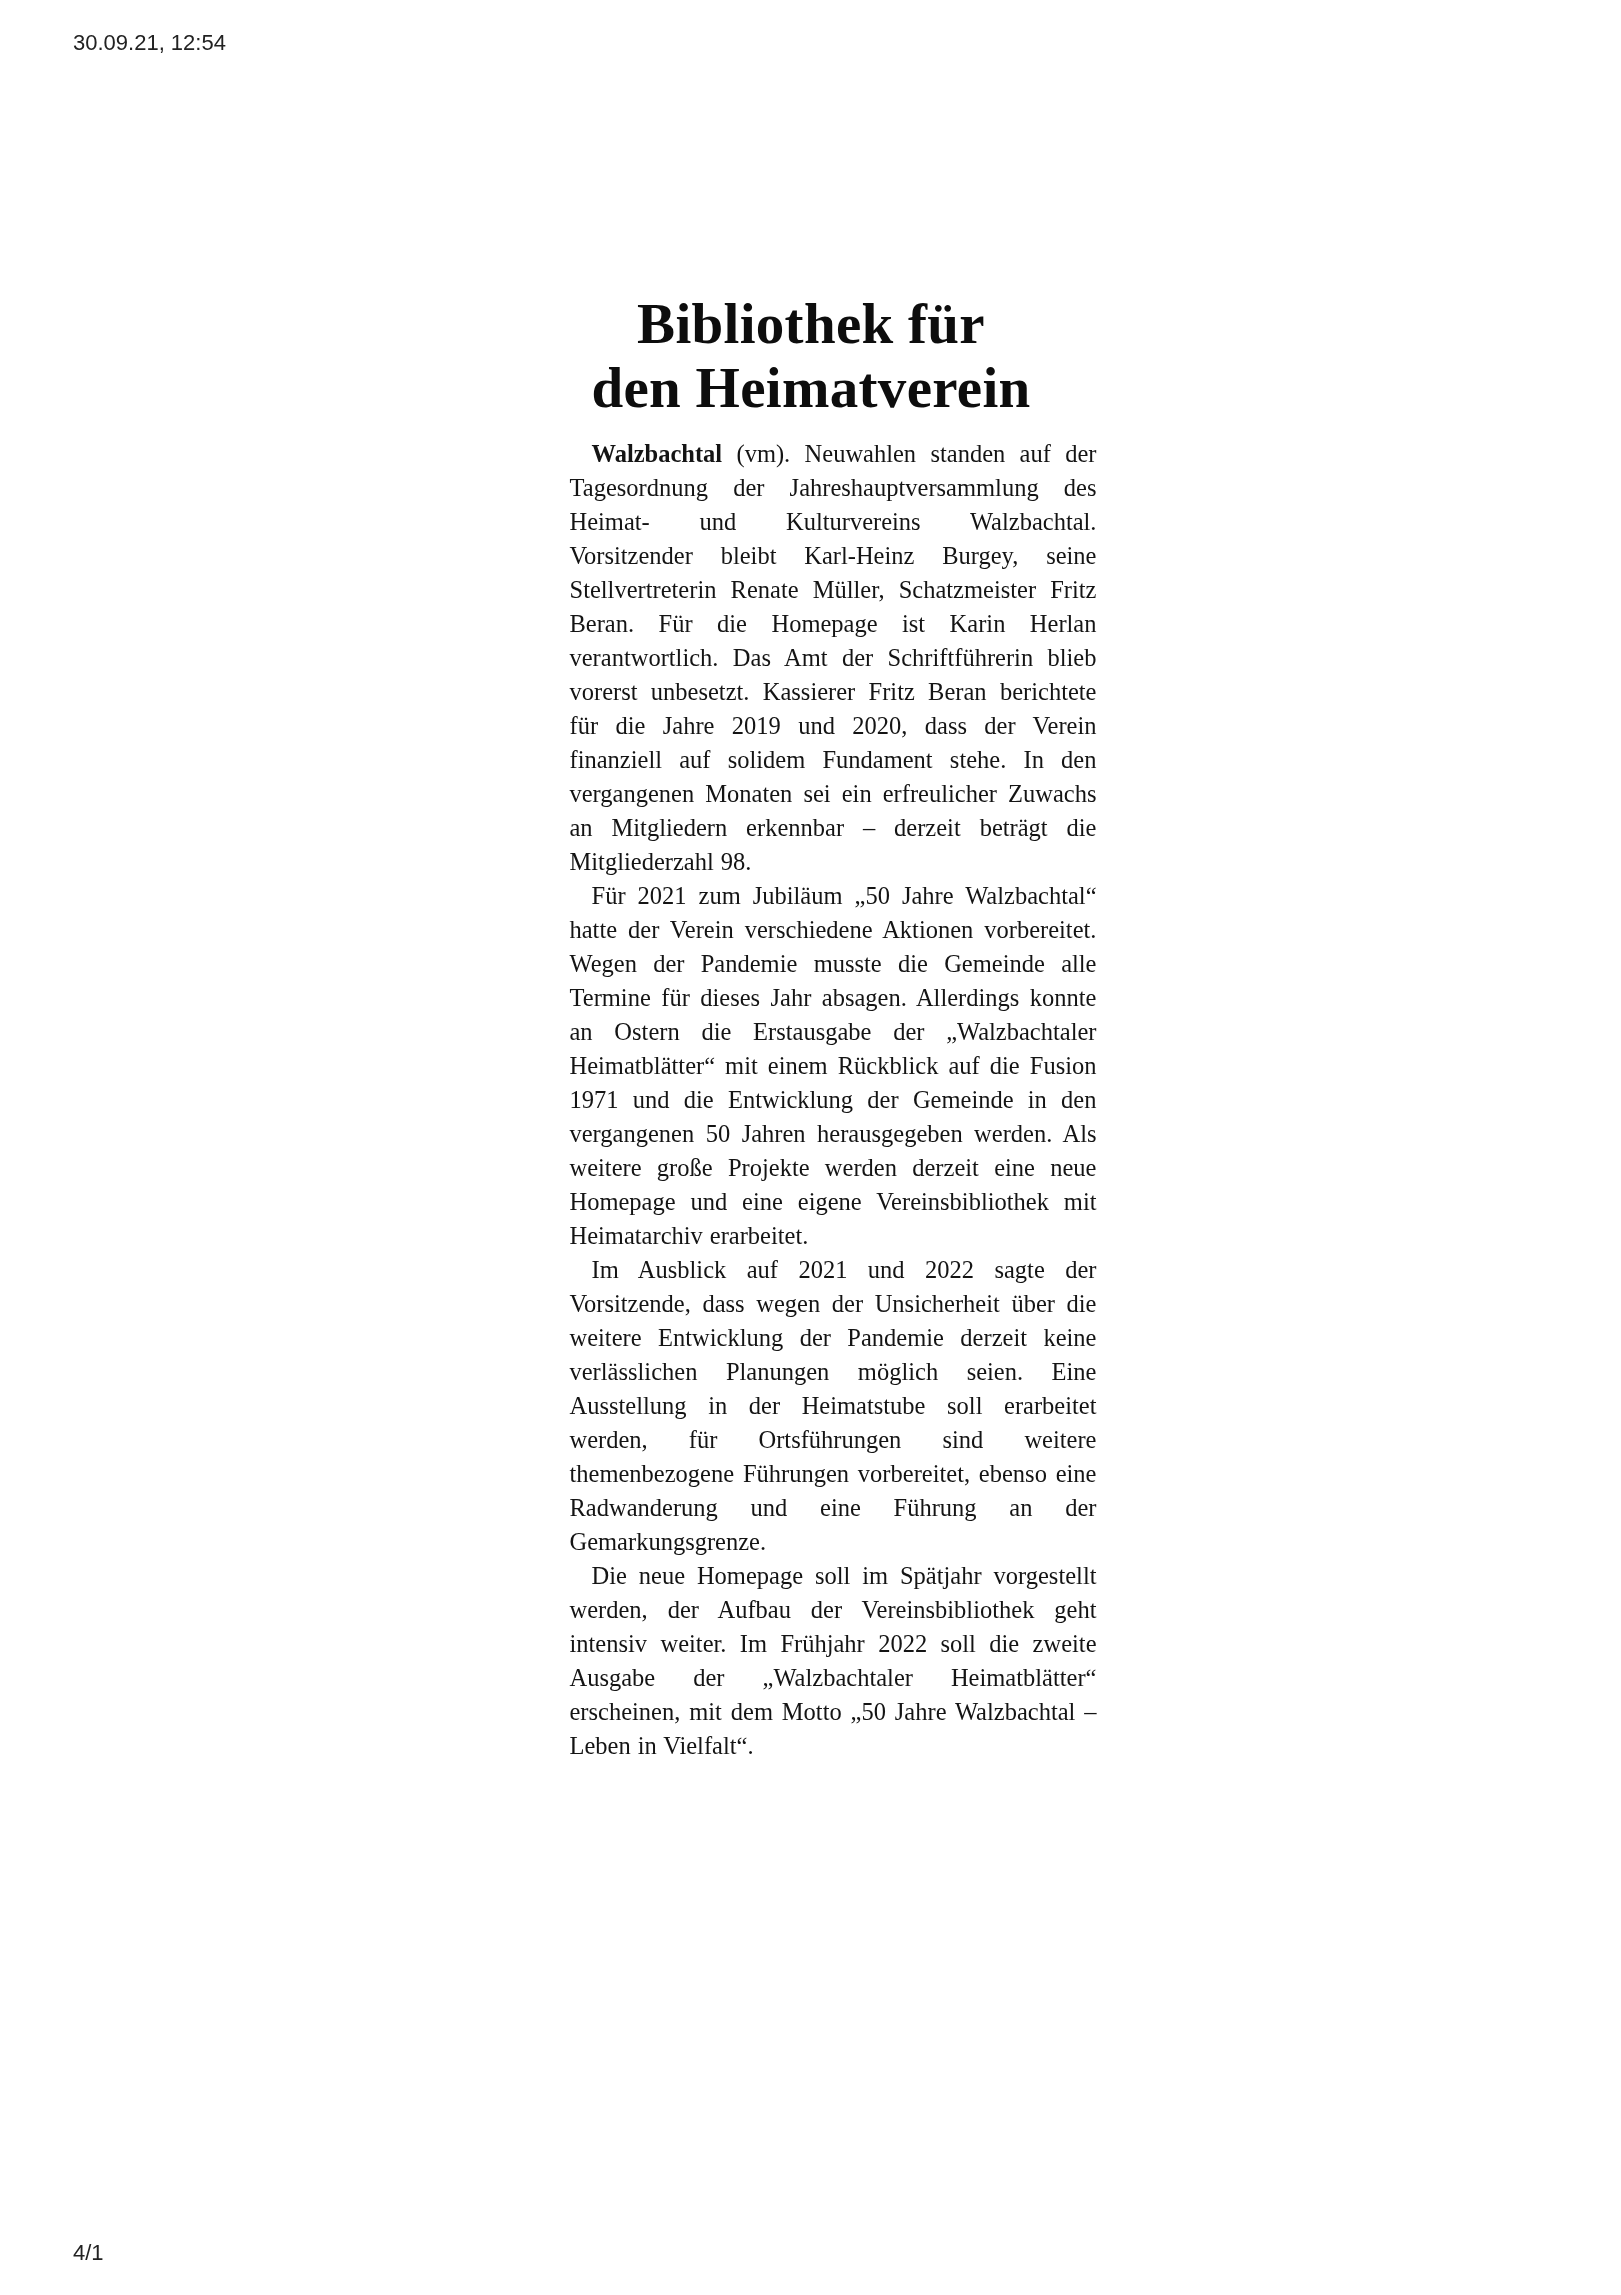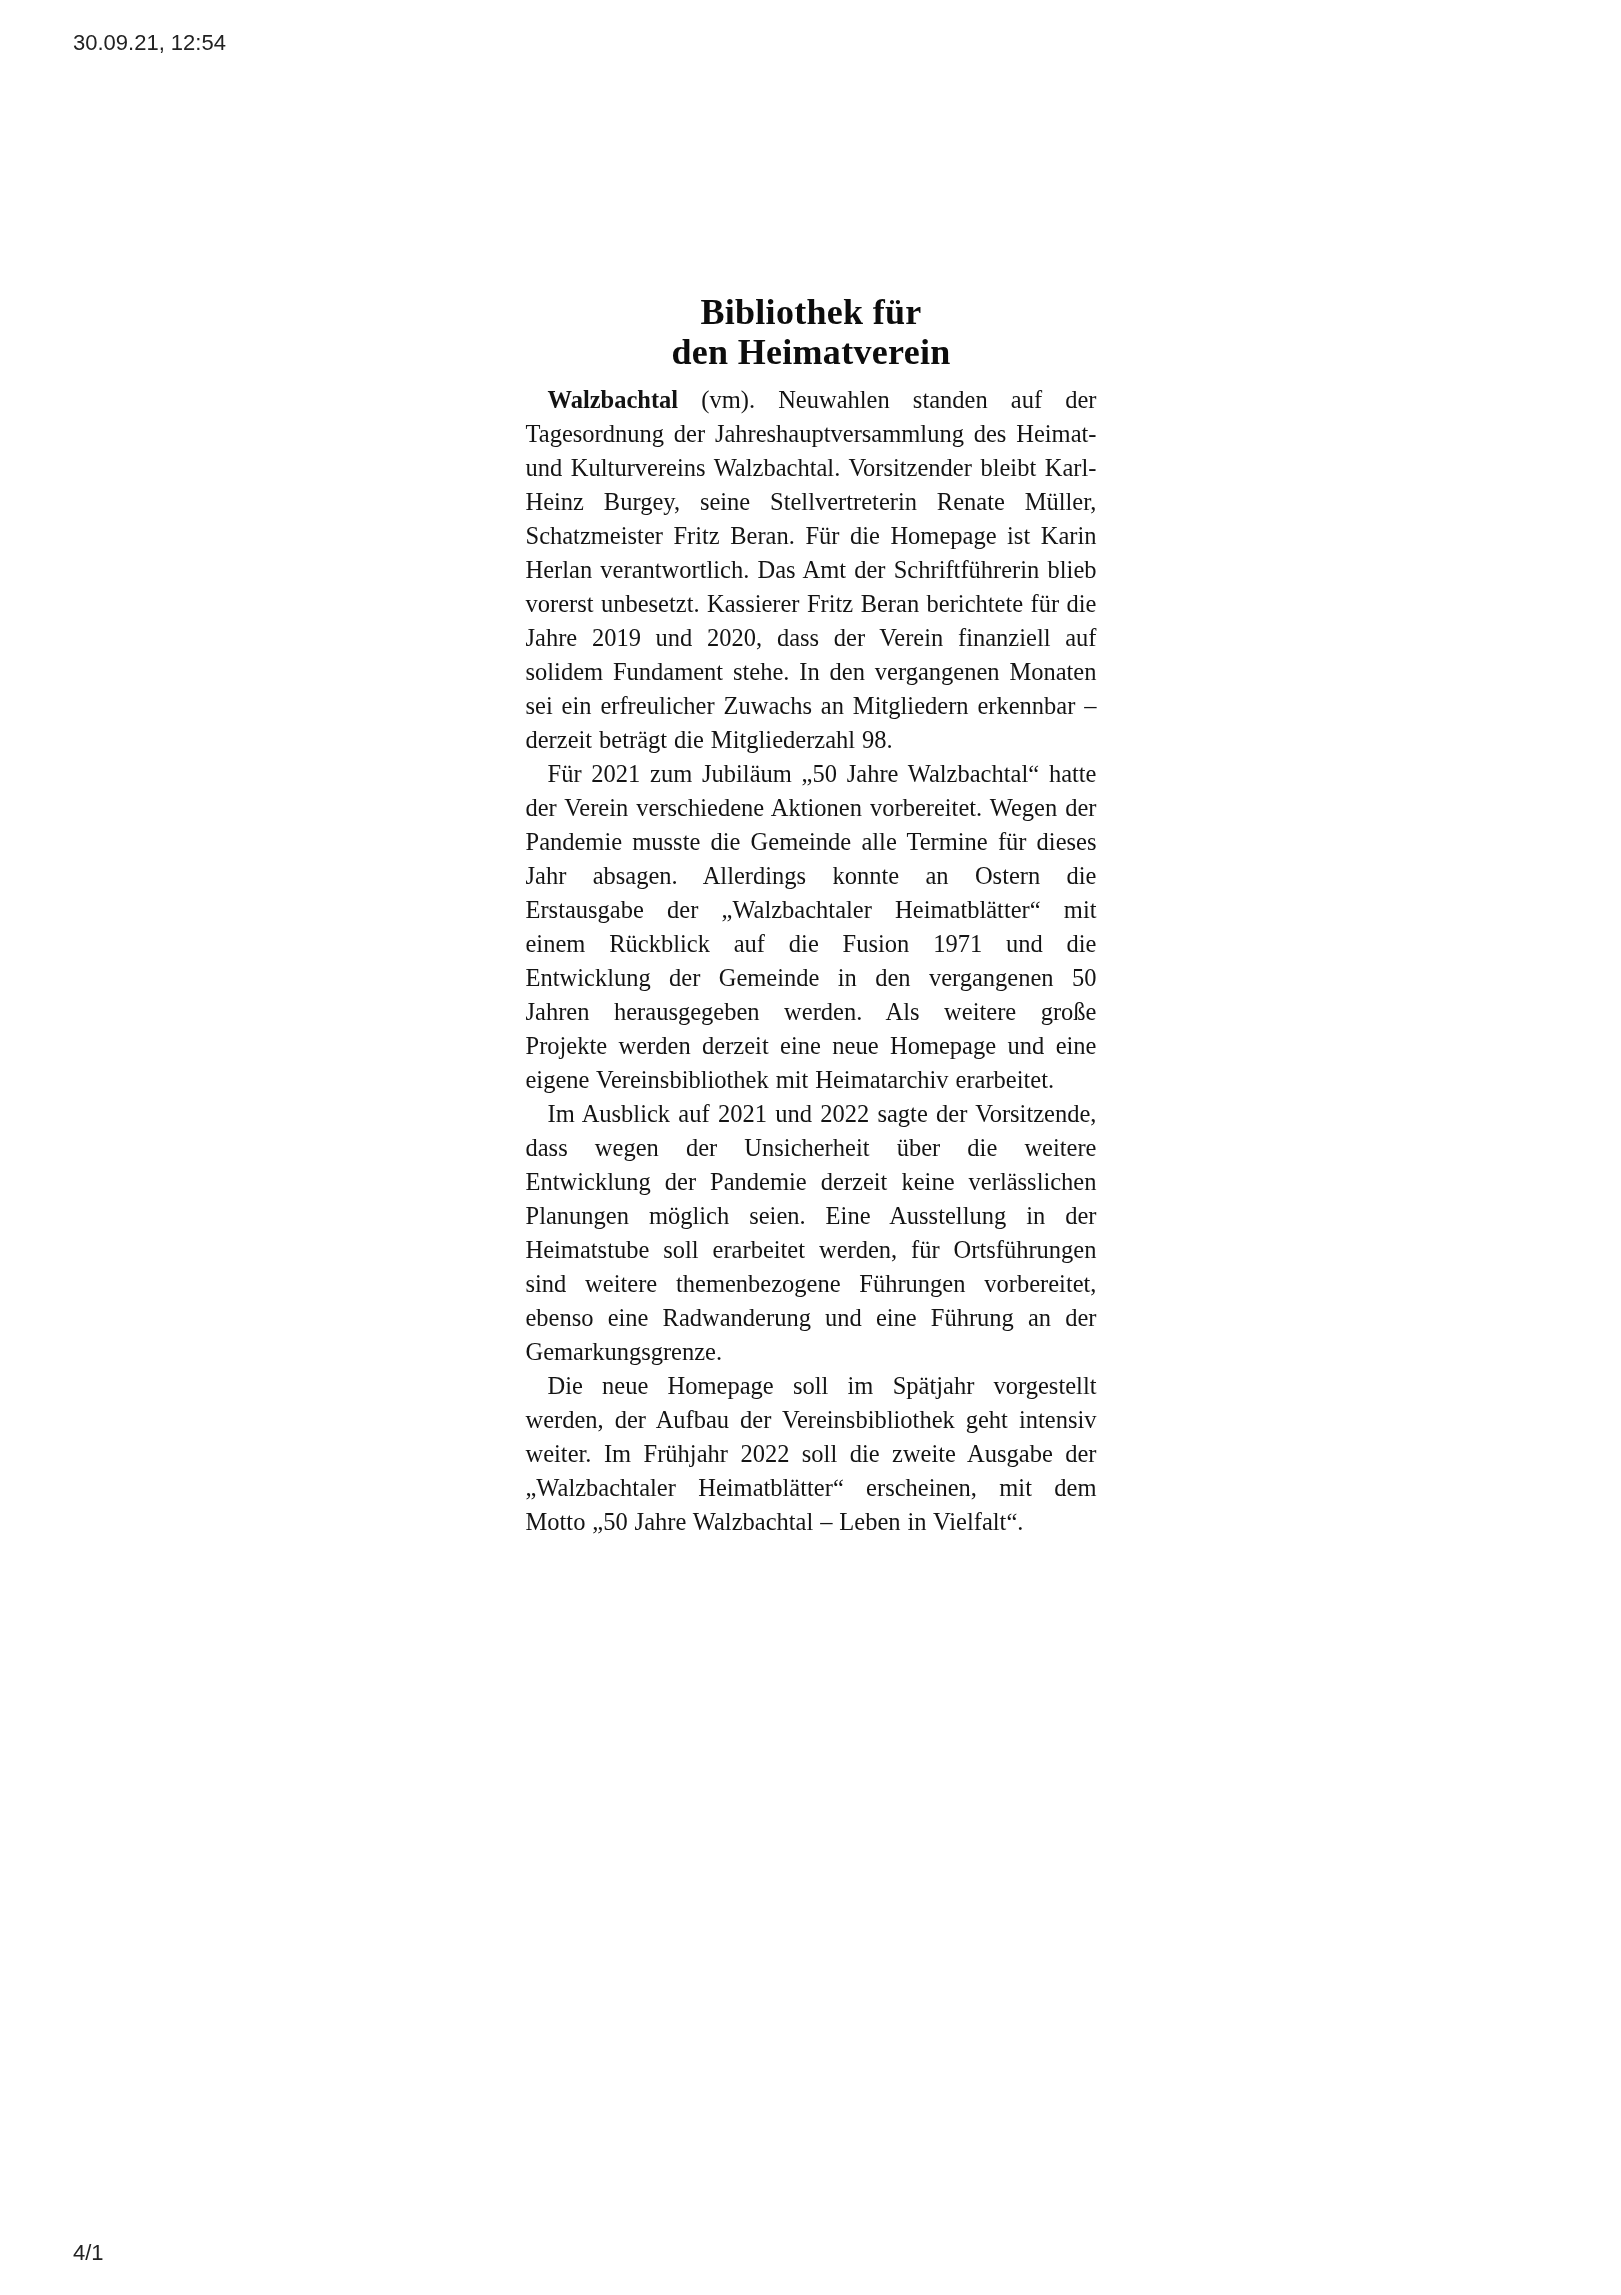--- a/index.html
+++ b/index.html
@@ -42,37 +42,38 @@
   }
 
   
   .article {
     width: 571px;
     margin: 0 auto;
     font-family: "Liberation Serif", serif;
     color: #141414;
   }
   .article h1 {
-    font-size: 36px;
+    font-size: 57px;
     line-height: 1.12;
     font-weight: 700;
     text-align: center;
     white-space: pre-line;
     letter-spacing: 0.3px;
     color: #0d0d0d;
-    margin-bottom: 10px;
+    margin-bottom: 17px;
   }
   .article p {
     font-size: 24.5px;
     line-height: 34px;
     text-align: justify;
     text-indent: 22px;
     hyphens: auto;
     -webkit-hyphens: auto;
     word-spacing: 0.8px;
+    margin-left: 44px;
   }
   .article p .lead { font-weight: 700; }
 </style>
 </head>
 <body>
 
 <header class="print-header">
   <span class="h-left">30.09.21, 12:54</span>
   <span class="h-right"></span>
 </header>

